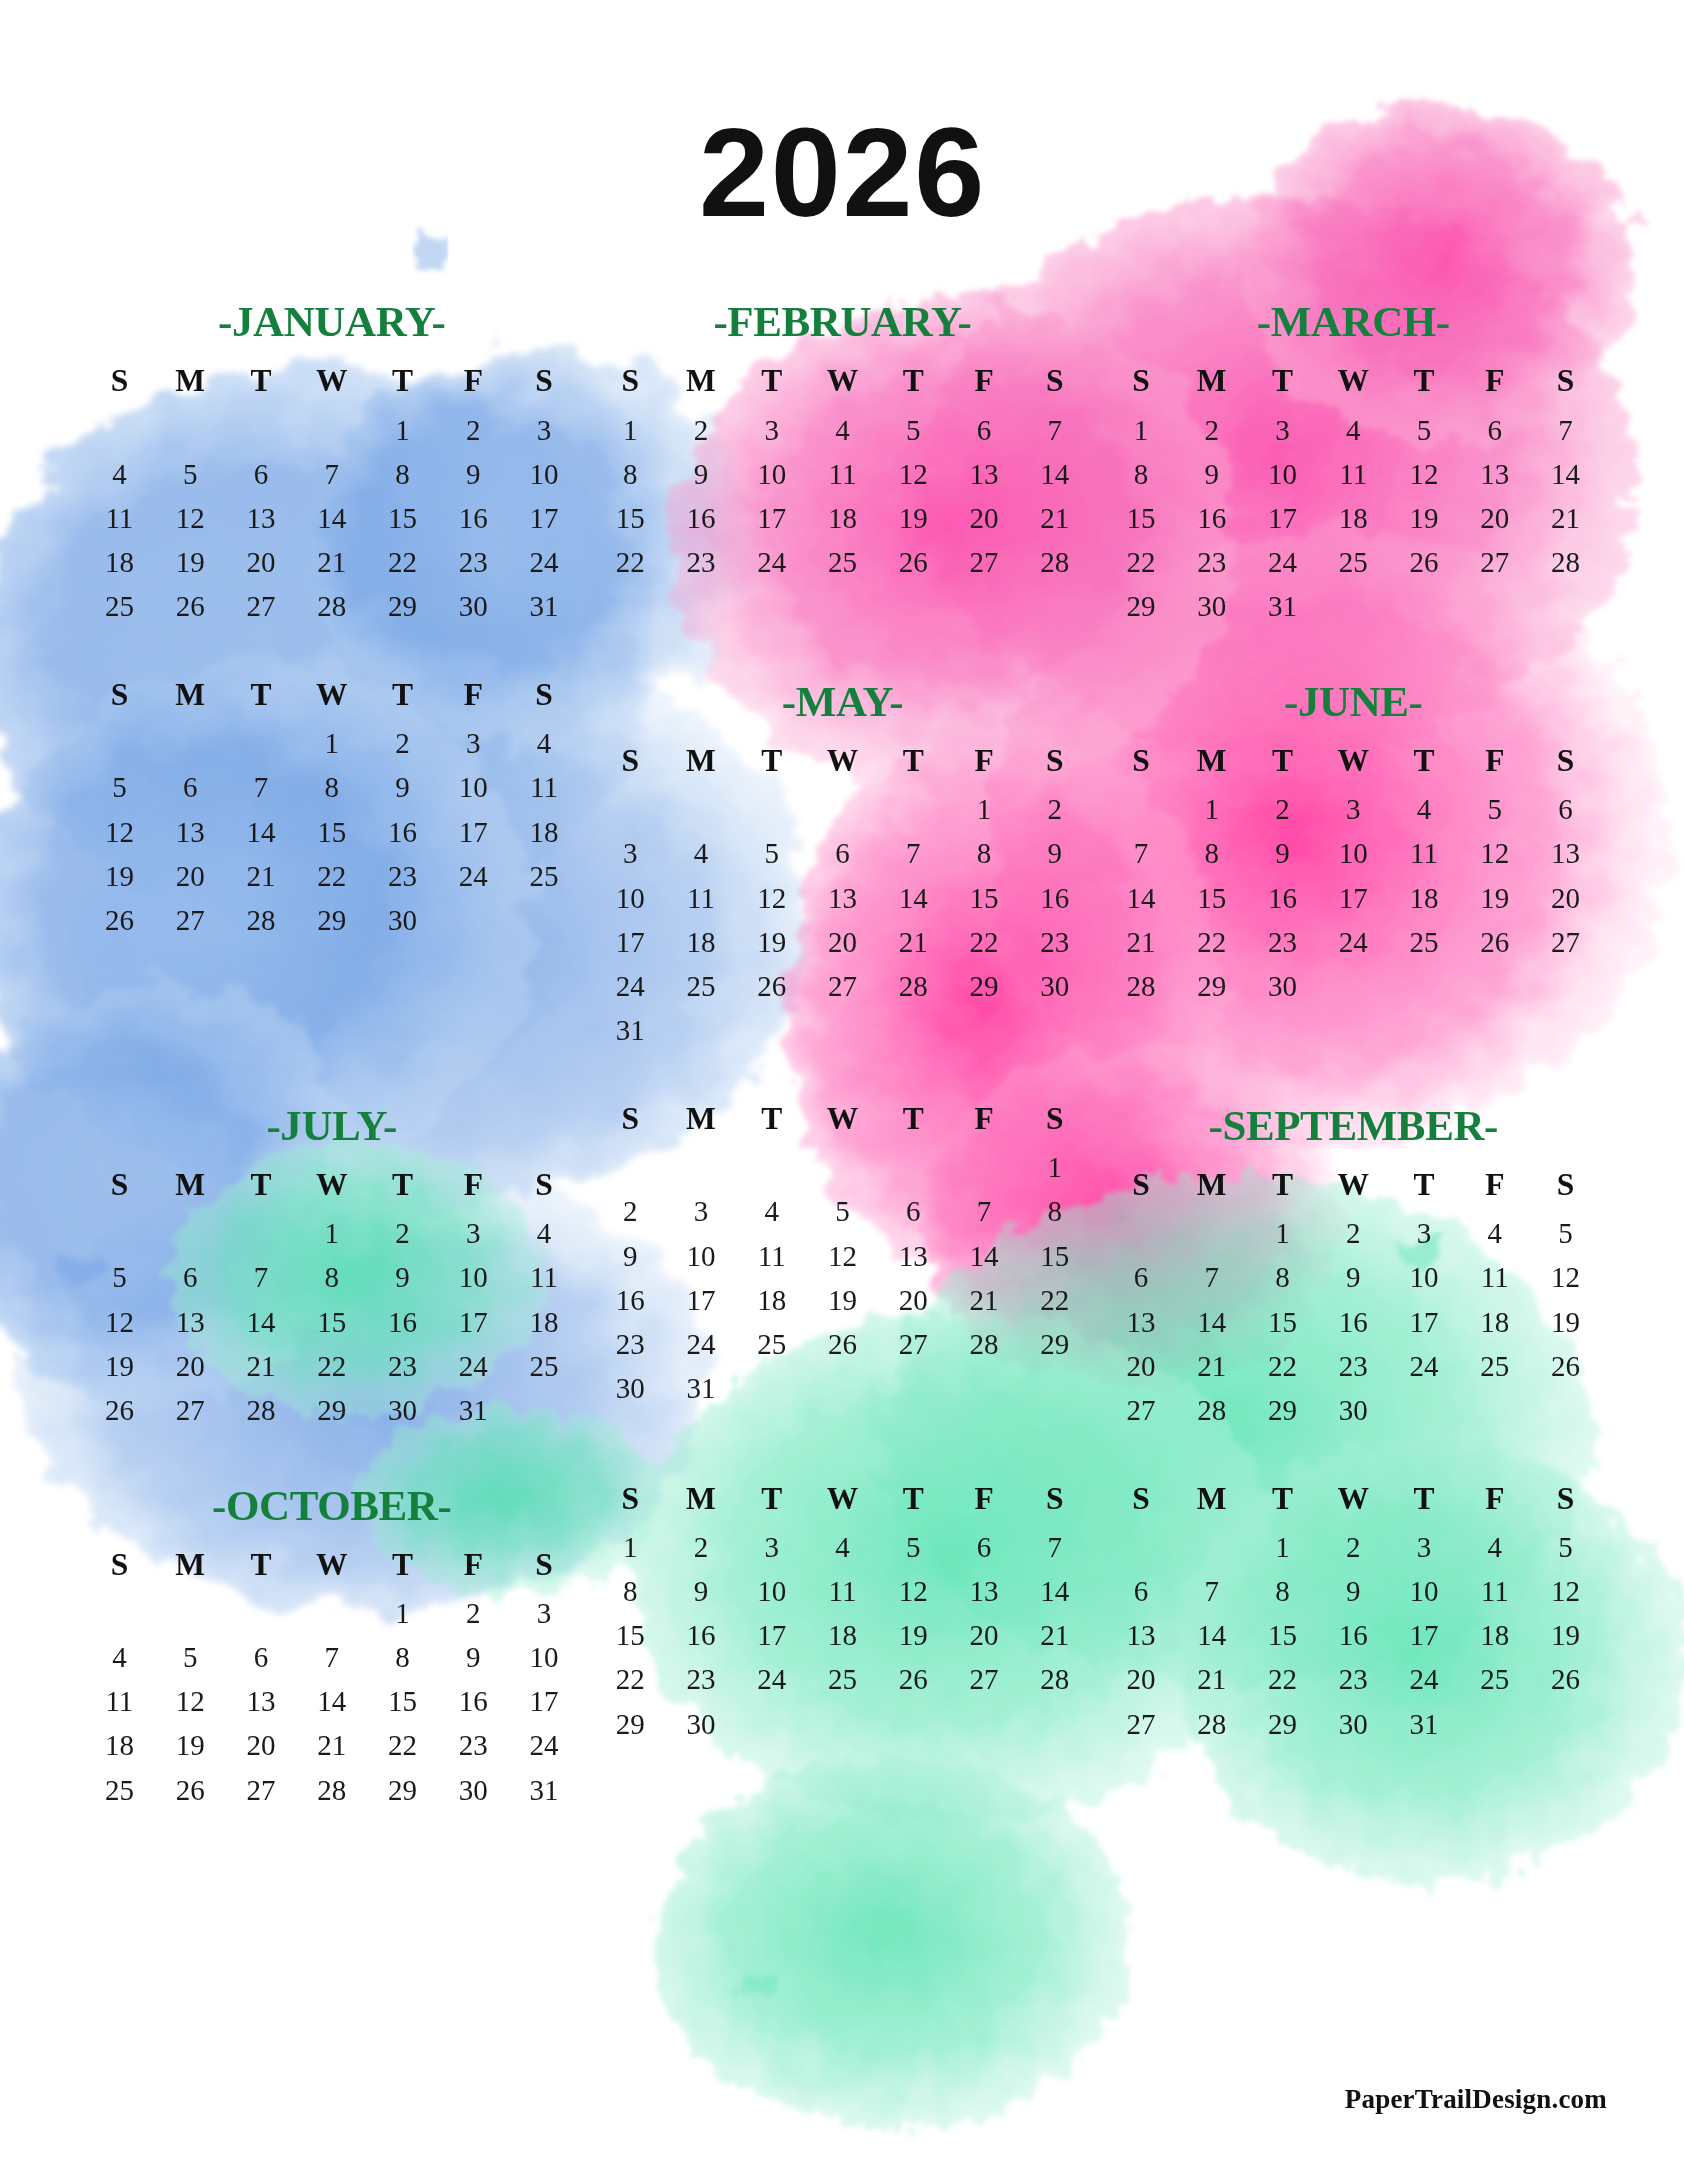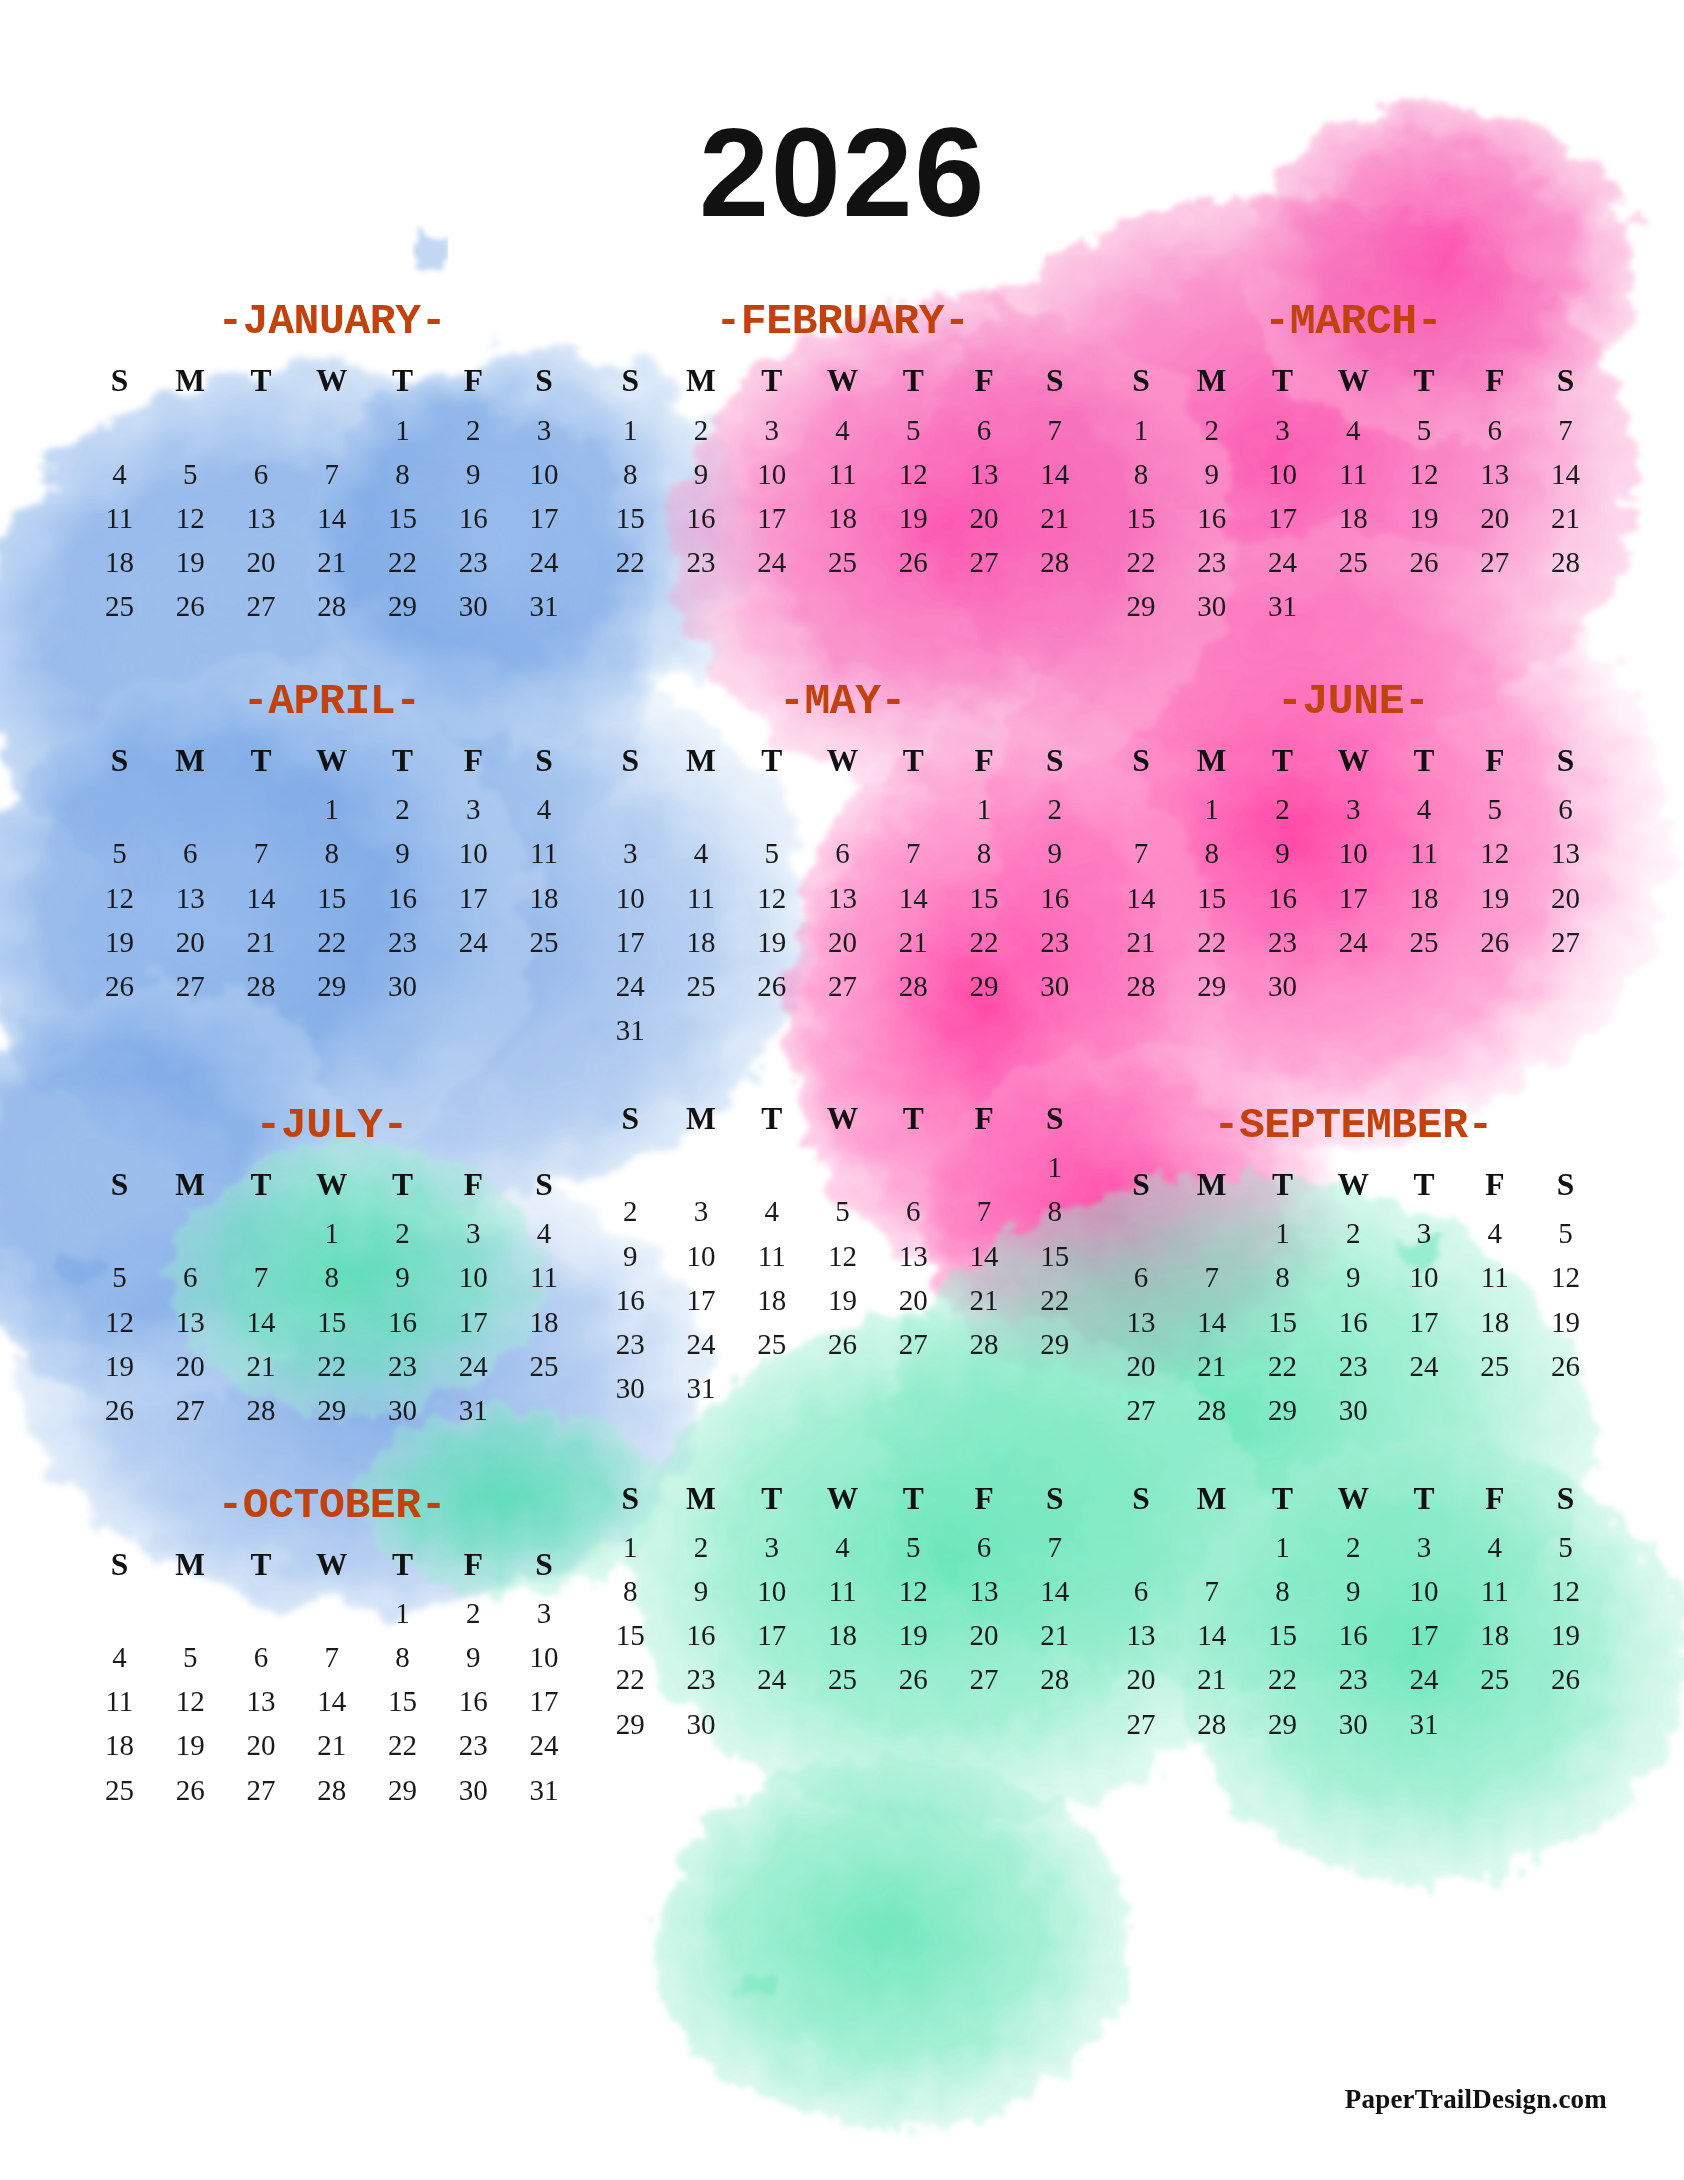--- a/index.html
+++ b/index.html
@@ -55,25 +55,25 @@
     row-gap: 49px;
     column-gap: 15.3px;
   }
 
   .month {
     position: relative;
   }
 
   .month-name {
     text-align: center;
-    font-family: Liberation Mono, monospace;
+    font-family: Liberation Serif, serif;
     font-weight: 700;
     font-size: 43px;
     letter-spacing: -0.4px;
-    color: #c2410c;
+    color: #15803d;
     margin: 0 0 17px 0;
     white-space: nowrap;
   }
 
   .dow-row, .week-row {
     display: grid;
     grid-template-columns: repeat(7, 1fr);
   }
 
   .dow {
@@ -355,21 +355,20 @@
           <div class="day">29</div>
           <div class="day">30</div>
           <div class="day">31</div>
           <div class="day empty"></div>
           <div class="day empty"></div>
           <div class="day empty"></div>
           <div class="day empty"></div>
         </div>
       </div>
       <div class="month">
-        <div class="month-name">-APRIL-</div>
         <div class="dow-row">
           <div class="dow">S</div>
           <div class="dow">M</div>
           <div class="dow">T</div>
           <div class="dow">W</div>
           <div class="dow">T</div>
           <div class="dow">F</div>
           <div class="dow">S</div>
         </div>
         <div class="week-row">

